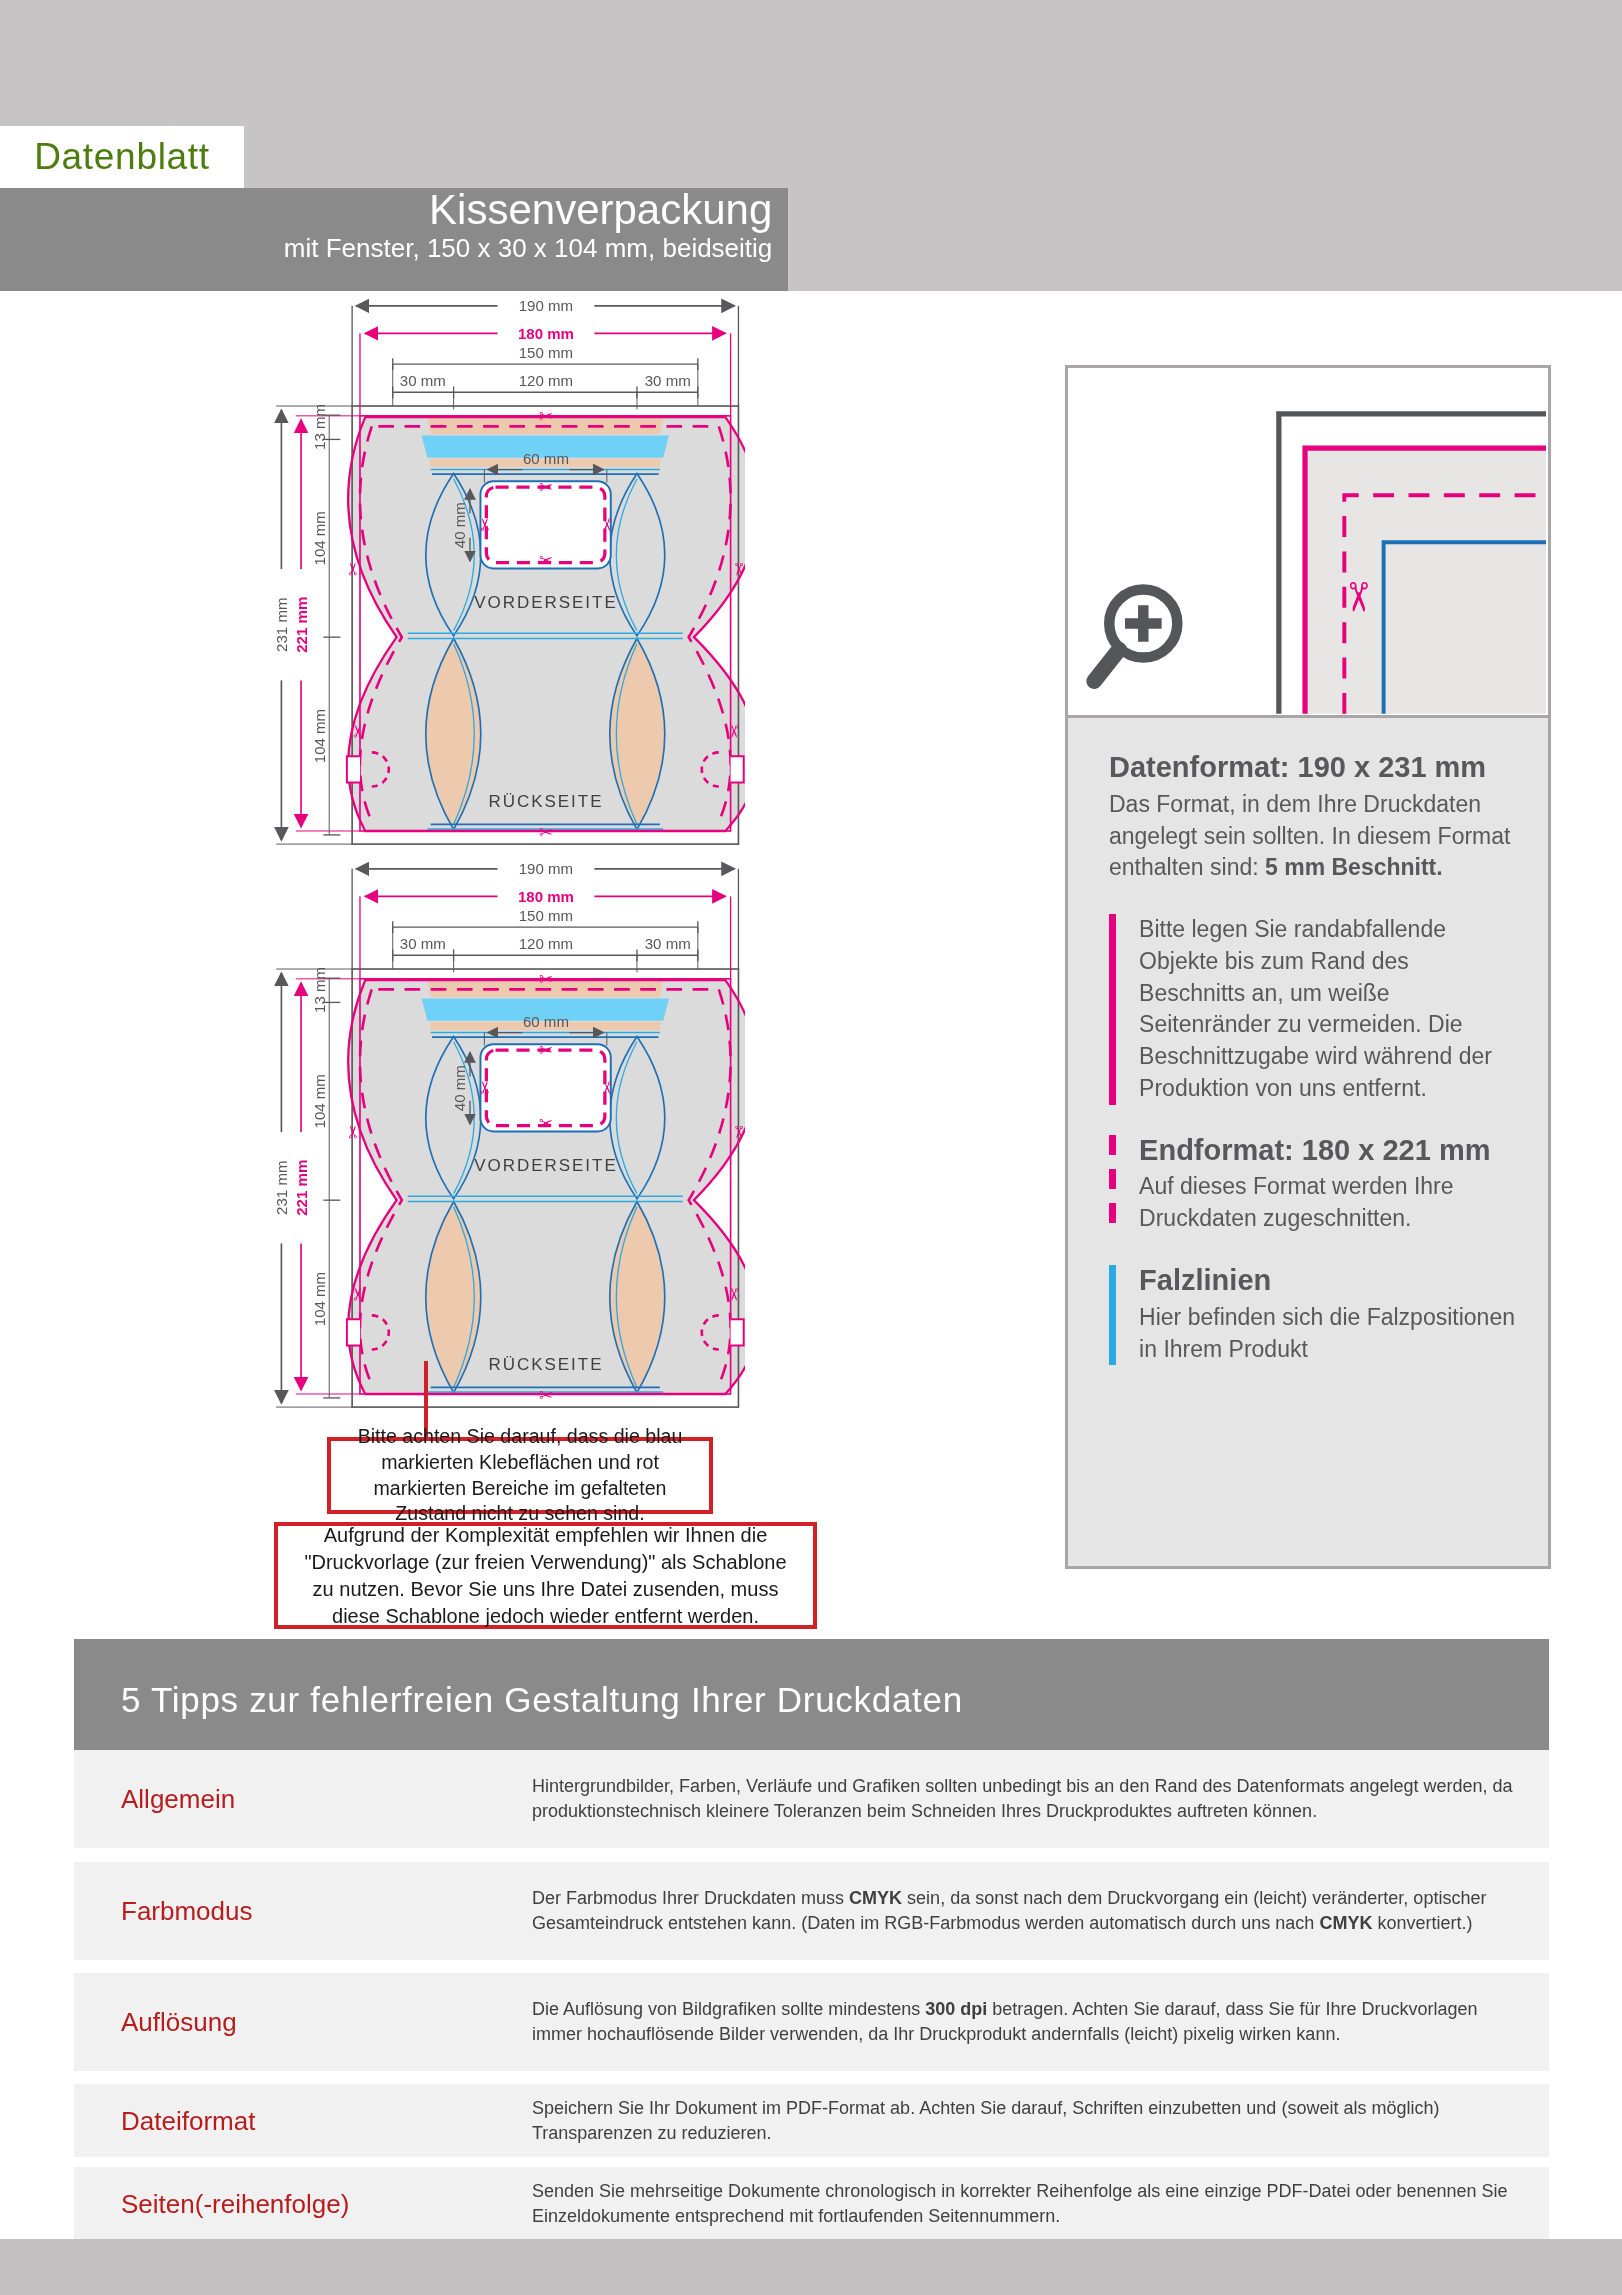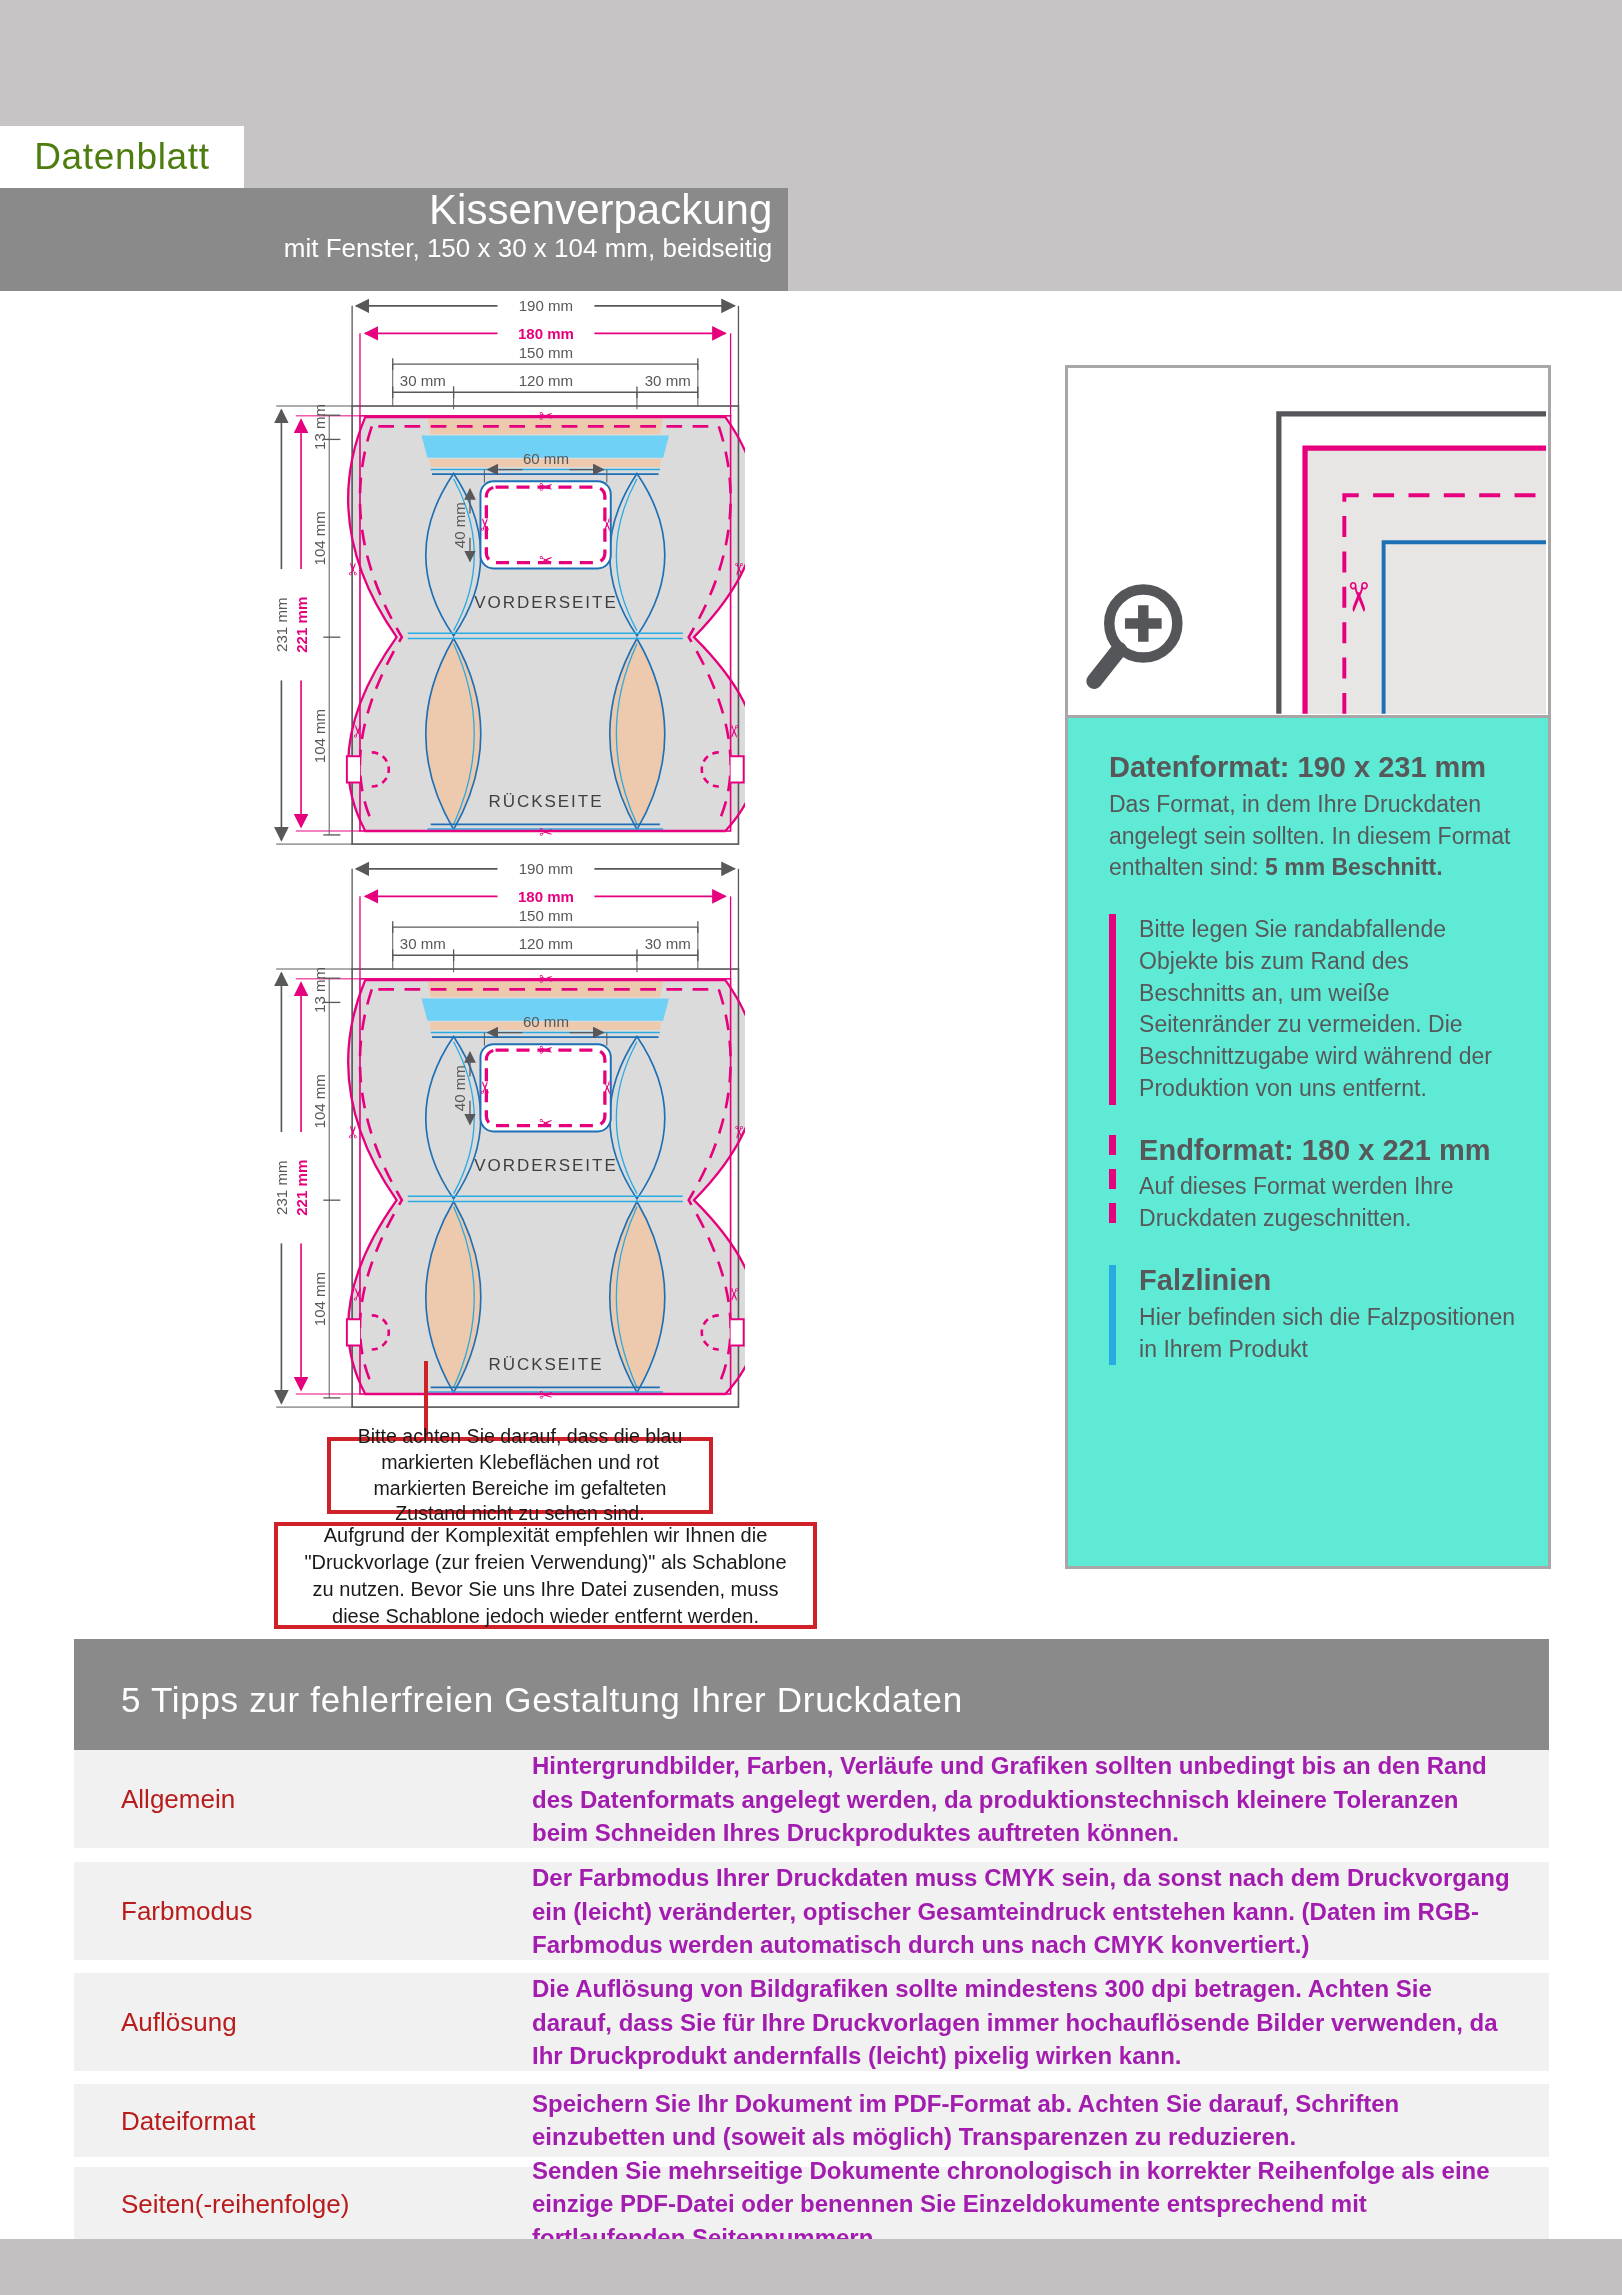--- a/index.html
+++ b/index.html
@@ -31,21 +31,21 @@
   .leader{left:424px;top:1361px;width:3.9px;height:77px;background:#d02028;}
   .warn{background:#ffffff;border:4.6px solid #d02028;box-sizing:border-box;
         display:flex;align-items:center;justify-content:center;text-align:center;
         color:#1a1a1a;}
   .warn1{left:327px;top:1437px;width:386px;height:77px;font-size:19.6px;line-height:1.32;padding:0 17px;}
   .warn2{left:274px;top:1522px;width:543px;height:107px;font-size:20px;line-height:1.35;padding:0 19.6px;}
 
   
   .detail-box{left:1065px;top:365px;width:486px;height:353px;background:#ffffff;
       border:3.9px solid #a8a6a7;box-sizing:border-box;overflow:hidden;}
-  .info-panel{left:1065px;top:718px;width:486px;height:851px;background:#5eead4;
+  .info-panel{left:1065px;top:718px;width:486px;height:851px;background:#e5e5e5;
       border:3.9px solid #a8a6a7;border-top:none;box-sizing:border-box;
       padding:34px 33px 19.6px 41px;color:#58585a;}
   .info-panel h2{margin:0 0 6.5px 0;font-size:29px;line-height:1.05;color:#58585a;}
   .info-panel p{margin:0;font-size:23px;line-height:1.38;}
   .blk{margin-bottom:30px;}
   .bar-blk{display:flex;margin-bottom:30px;}
   .bar{width:6.5px;flex:0 0 6.5px;}
   .bar-mag{background:#e6007e;}
   .bar-mag-dash{background:repeating-linear-gradient(to bottom,#e6007e 0 19.6px,transparent 19.6px 34px);}
   .bar-blue{background:#1d71b5;}
@@ -57,21 +57,21 @@
   .sub-blue{color:#1d71b5;font-size:23px;line-height:1.2;margin:0 0 3.9px 0;}
 
   
   .tips-band{left:74px;top:1639px;width:1475px;height:122px;background:#8a8a8a;
       display:flex;align-items:center;color:#ffffff;font-size:35px;
       padding-left:47px;box-sizing:border-box;letter-spacing:0.7px;}
   .tip-row{left:74px;width:1475px;background:#f2f1f1;box-sizing:border-box;}
   .tip-row .lbl{position:absolute;left:47px;top:50%;transform:translateY(-50%);
       font-size:26px;color:#b91c1c;}
   .tip-row .txt{position:absolute;left:458px;right:31px;top:50%;transform:translateY(-50%);
-      font-size:24px;line-height:1.4;color:#a21caf;font-weight:bold;}
+      font-size:18px;line-height:1.4;color:#404040;}
   .r1{top:1750px;height:98px;}
   .r2{top:1862px;height:98px;}
   .r3{top:1973px;height:98px;}
   .r4{top:2084px;height:73px;}
   .r5{top:2167px;height:73px;}
 
   .footer-band{left:0;top:2239px;width:1623px;height:56px;background:#c2c0c1;}
 </style>
 </head>
 <body>

